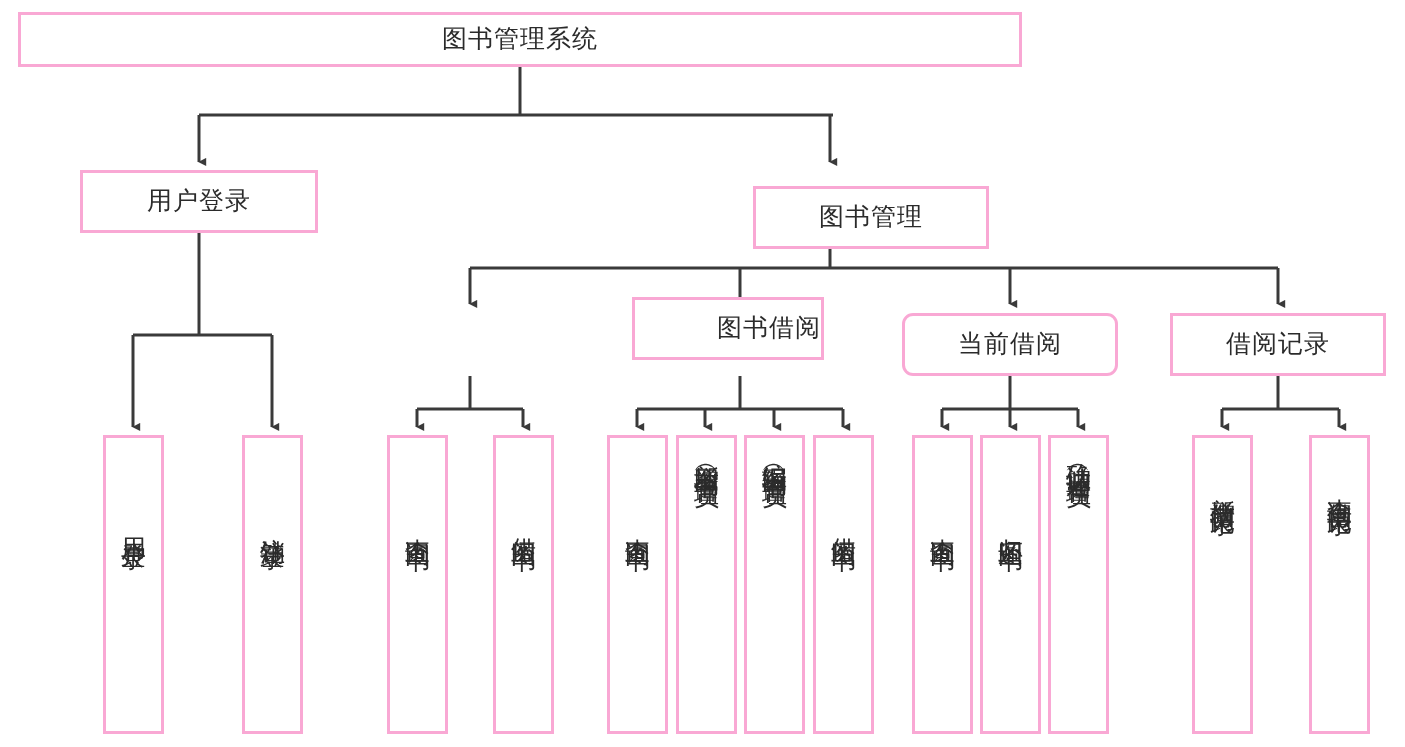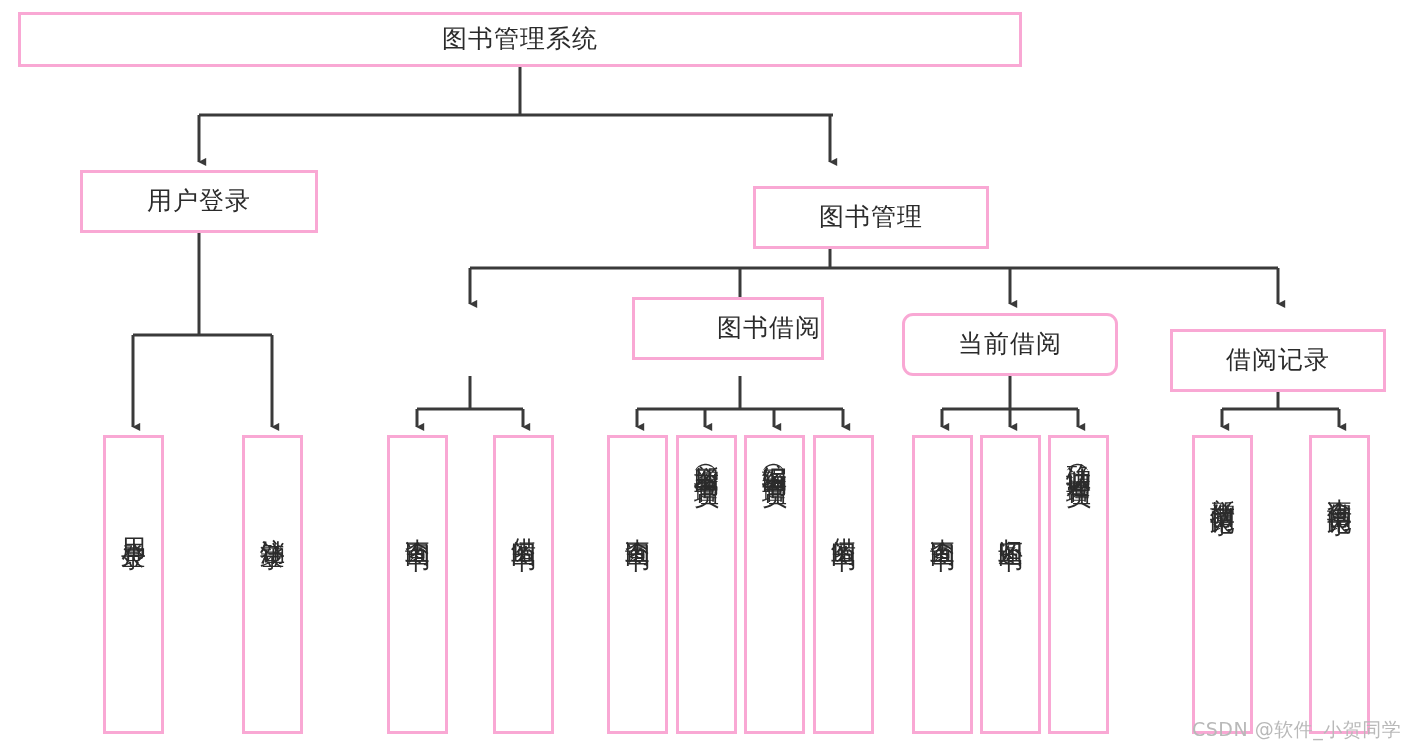--- a/index.html
+++ b/index.html
@@ -154,21 +154,21 @@
 
 
   <div class="node" style="left:632px; top:297px; width:192px; height:63px;justify-content:flex-end;">
     <span class="node-label">图书借阅</span>
   </div>
 
   <div class="node" style="left:902px; top:313px; width:216px; height:63px;border-radius:11px;">
     <span class="node-label">当前借阅</span>
   </div>
 
-  <div class="node" style="left:1170px; top:313px; width:216px; height:63px;margin-top:16px;">
+  <div class="node" style="left:1170px; top:313px; width:216px; height:63px;">
     <span class="node-label">借阅记录</span>
   </div>
 
   <div class="node leaf" style="left:103px; top:435px; width:61px; height:299px; padding-top:80px;">
     <span class="node-label">用户登录</span>
   </div>
 
   <div class="node leaf" style="left:242px; top:435px; width:61px; height:299px; padding-top:80px;">
     <span class="node-label">注销登录</span>
   </div>
@@ -210,15 +210,14 @@
   </div>
 
   <div class="node leaf" style="left:1192px; top:435px; width:61px; height:299px; padding-top:40px;">
     <span class="node-label">新增借阅记录</span>
   </div>
 
   <div class="node leaf" style="left:1309px; top:435px; width:61px; height:299px; padding-top:40px;">
     <span class="node-label">查询借阅记录</span>
   </div>
 
-  <div class="watermark" style="left:1192px; top:717px;">CSDN @软件_小贺同学</div>
 
 </div>
 
 </body></html>

